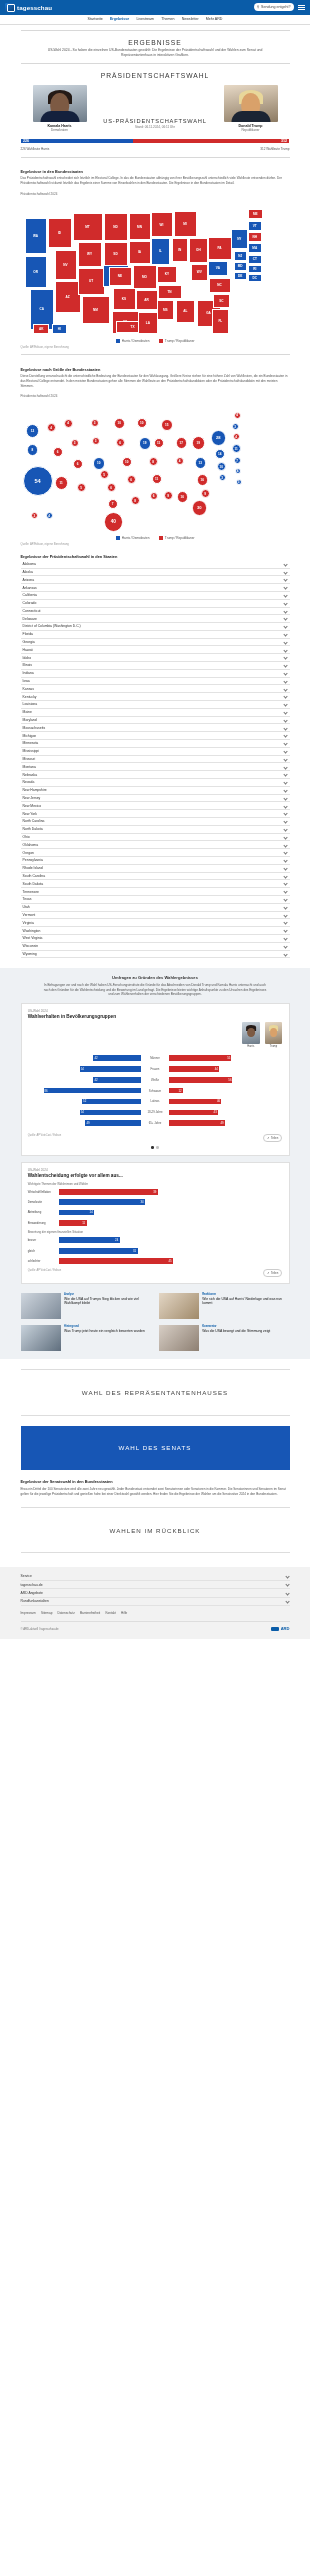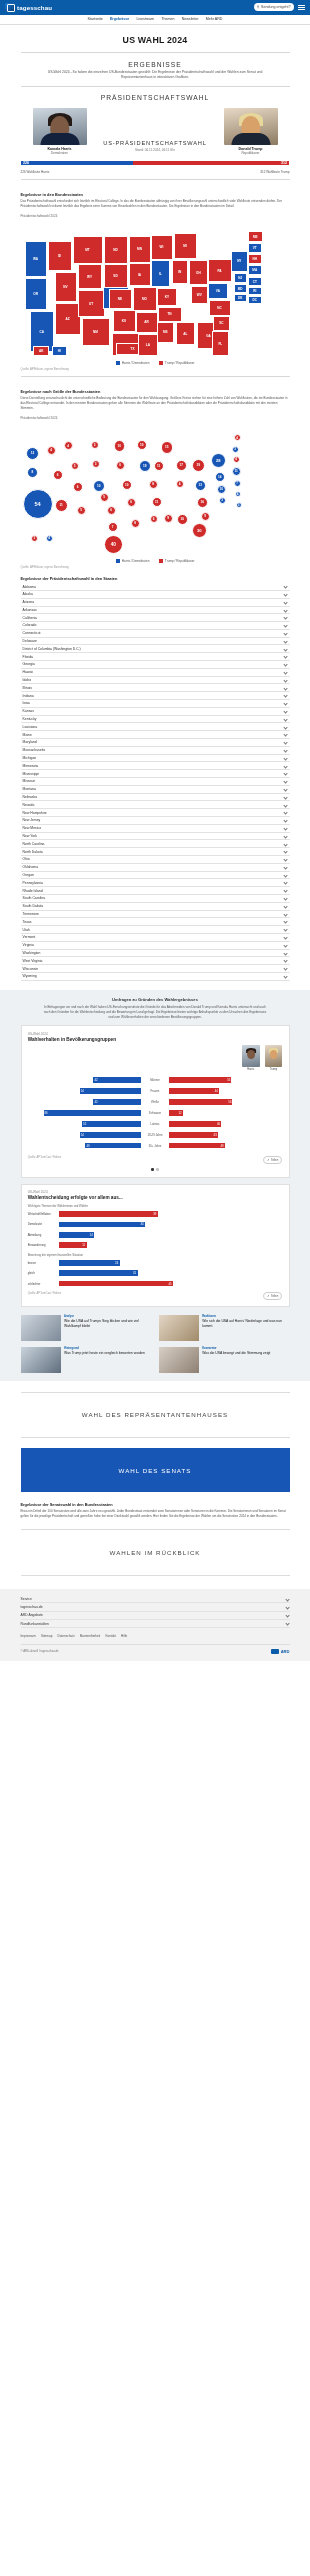--- a/index.html
+++ b/index.html
@@ -286,21 +286,20 @@
 
   <div class="navbar">
     <div class="navitem">Startseite</div>
     <div class="navitem active">Ergebnisse</div>
     <div class="navitem">Livestream</div>
     <div class="navitem">Themen</div>
     <div class="navitem">Newsletter</div>
     <div class="navitem">Mehr ARD</div>
   </div>
 
-  <div class="page-title">US WAHL 2024</div>
   <div class="divider-wrap">
       <div class="divider"></div>
     </div>
 
   <div class="section-title">ERGEBNISSE</div>
   <div class="section-sub">US-Wahl 2024 - So haben die einzelnen US-Bundesstaaten gewählt: Die Ergebnisse der Präsidentschaftswahl und der Wahlen zum Senat und Repräsentantenhaus in interaktiven Grafiken.</div>
   <div class="divider-wrap">
       <div class="divider"></div>
     </div>
 

